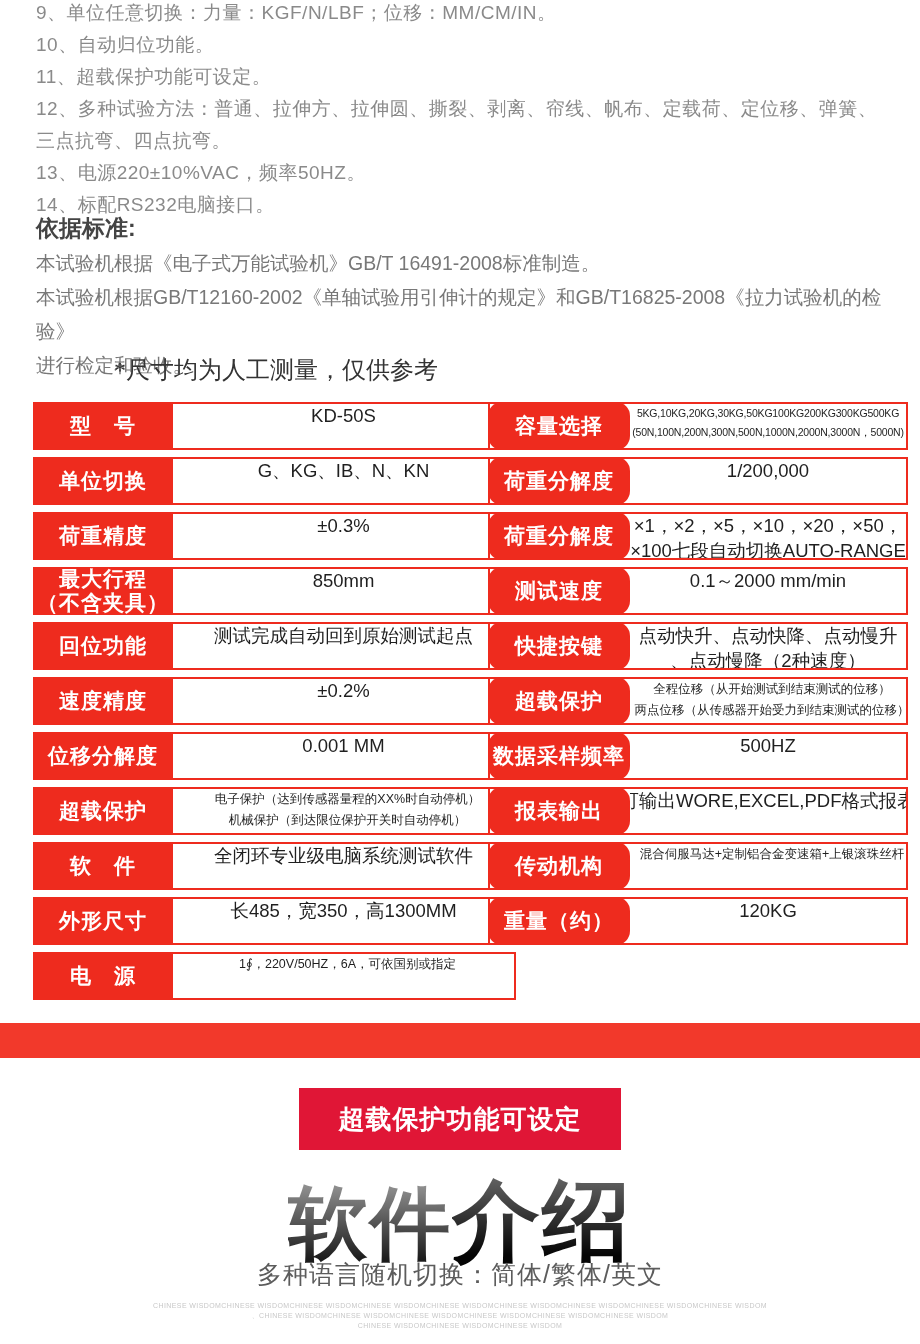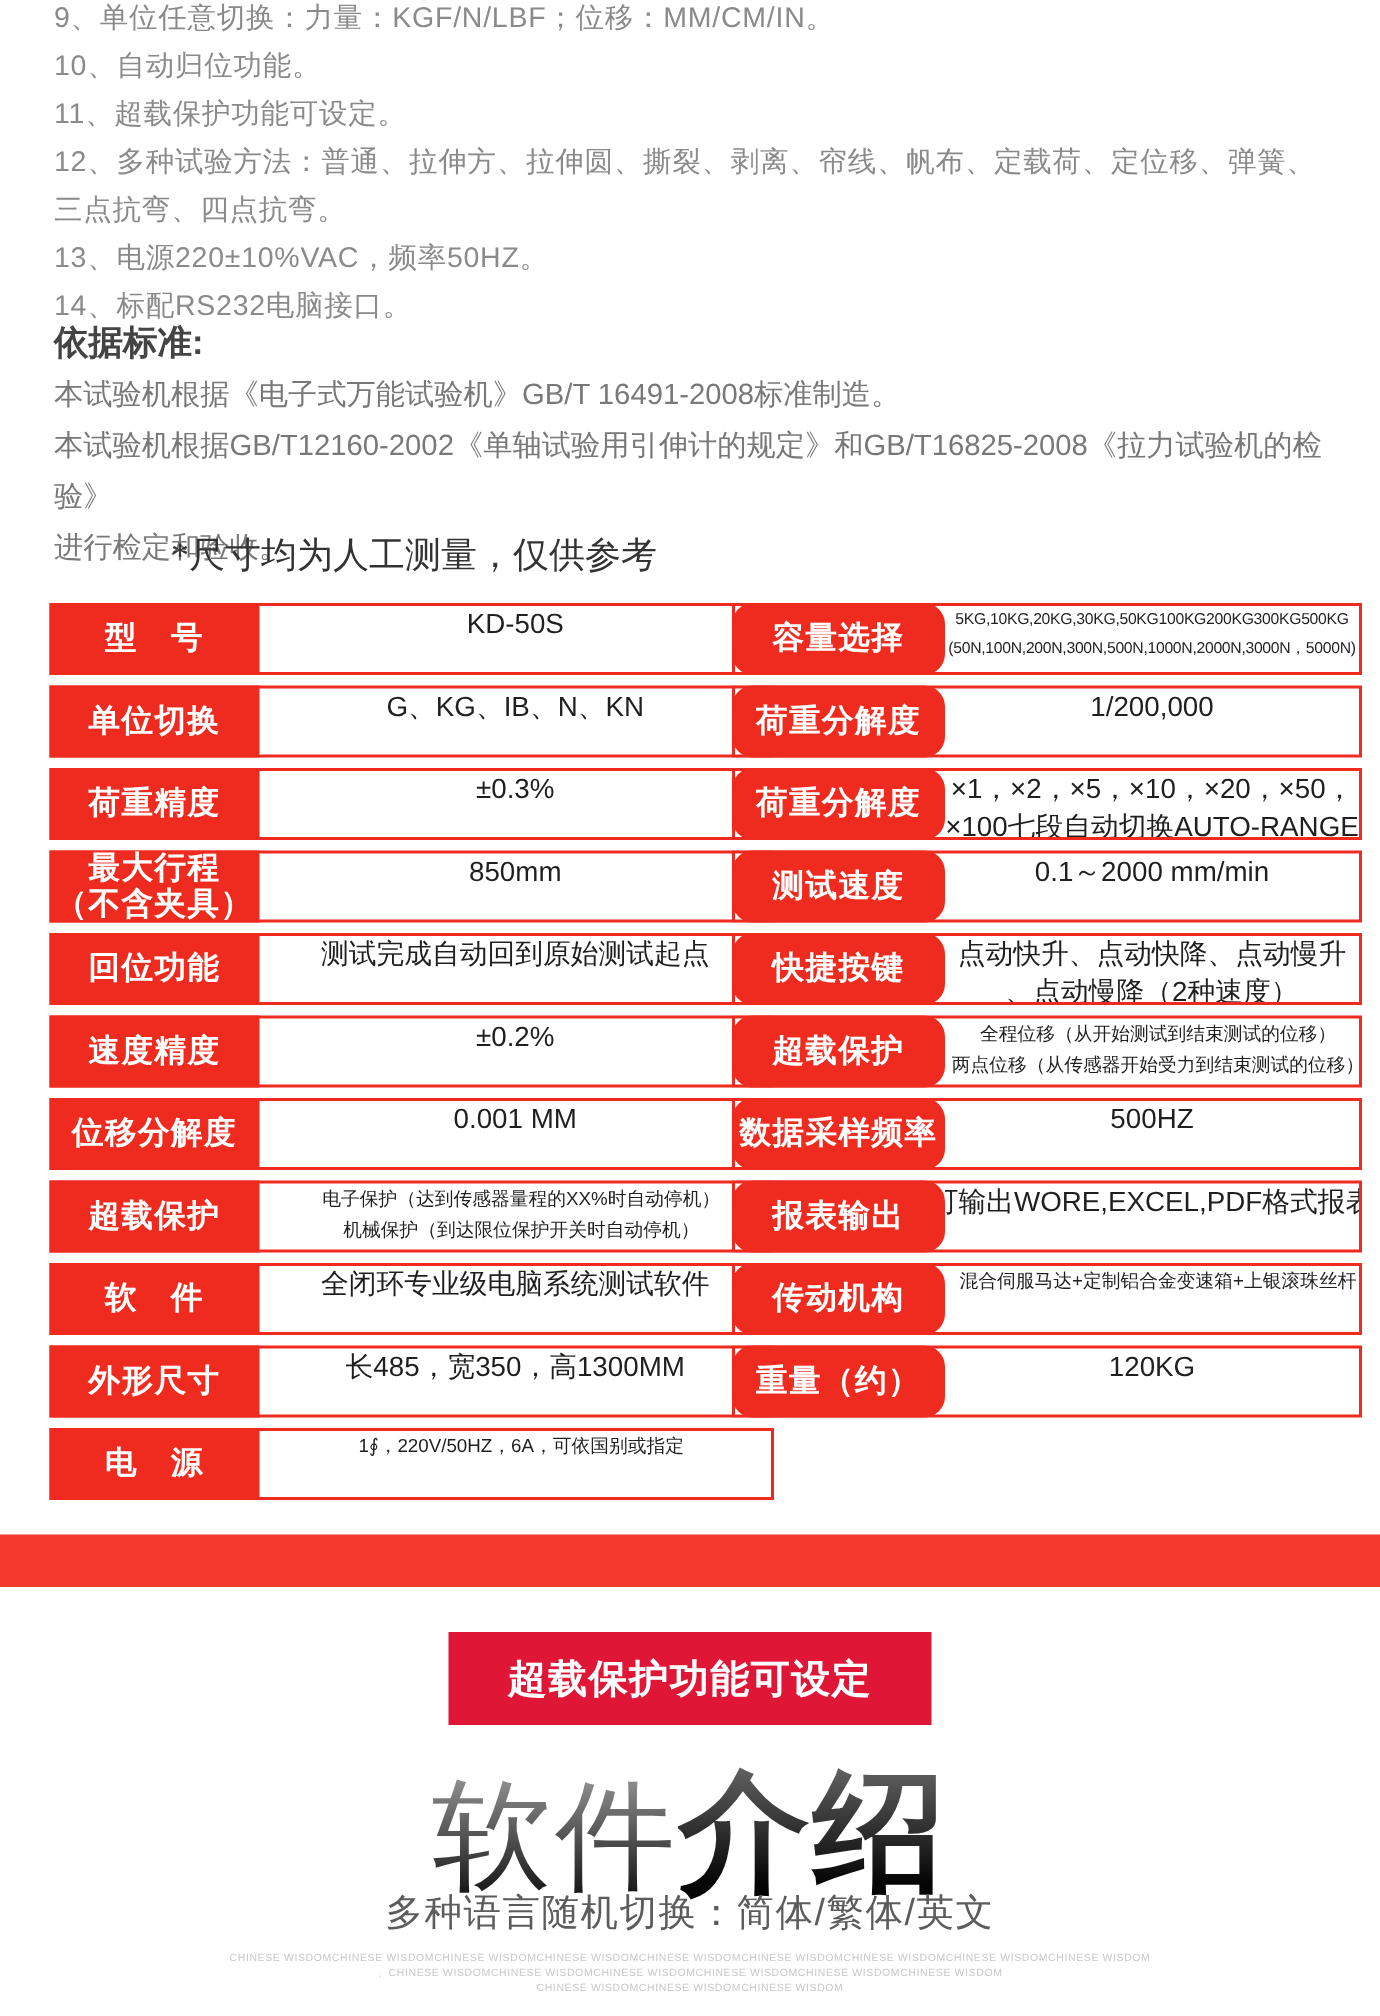--- a/index.html
+++ b/index.html
@@ -70,21 +70,21 @@
     display:flex; align-items:center; justify-content:center;
     font-size:26px; font-weight:bold; letter-spacing:1px;
   }
 
   
   .section-title {
     position:absolute; top:1162px; left:0; width:920px; height:104px;
     text-align:center; white-space:nowrap;
   }
   .section-title .light {
-    font-size:80px; font-weight:400; letter-spacing:2px; vertical-align:baseline;
+    font-size:80px; font-weight:700; letter-spacing:2px; vertical-align:baseline;
     background:linear-gradient(180deg,#9a9a9a 0%,#1c1c1c 90%);
     -webkit-background-clip:text; background-clip:text;
     -webkit-text-fill-color:transparent; color:var(--title-dark,#2a2a2a);
   }
   .section-title .bold {
     font-size:88px; font-weight:800; letter-spacing:2px;
     background:linear-gradient(180deg,#6a6a6a 0%,#050505 85%);
     -webkit-background-clip:text; background-clip:text;
     -webkit-text-fill-color:transparent; color:var(--title-dark,#141414);
   }

